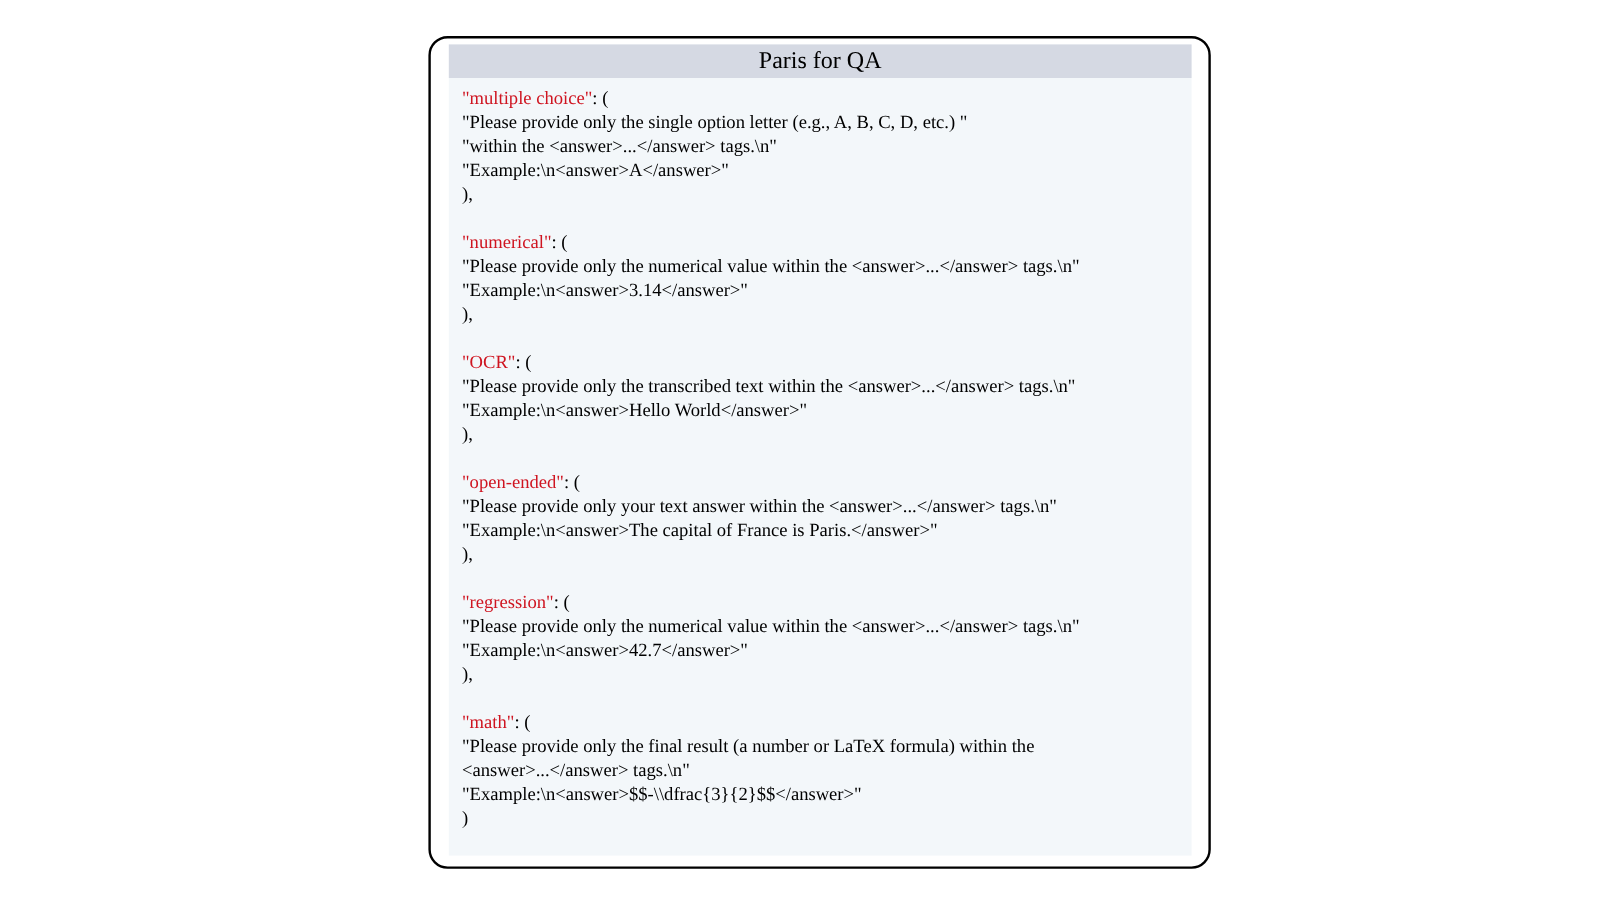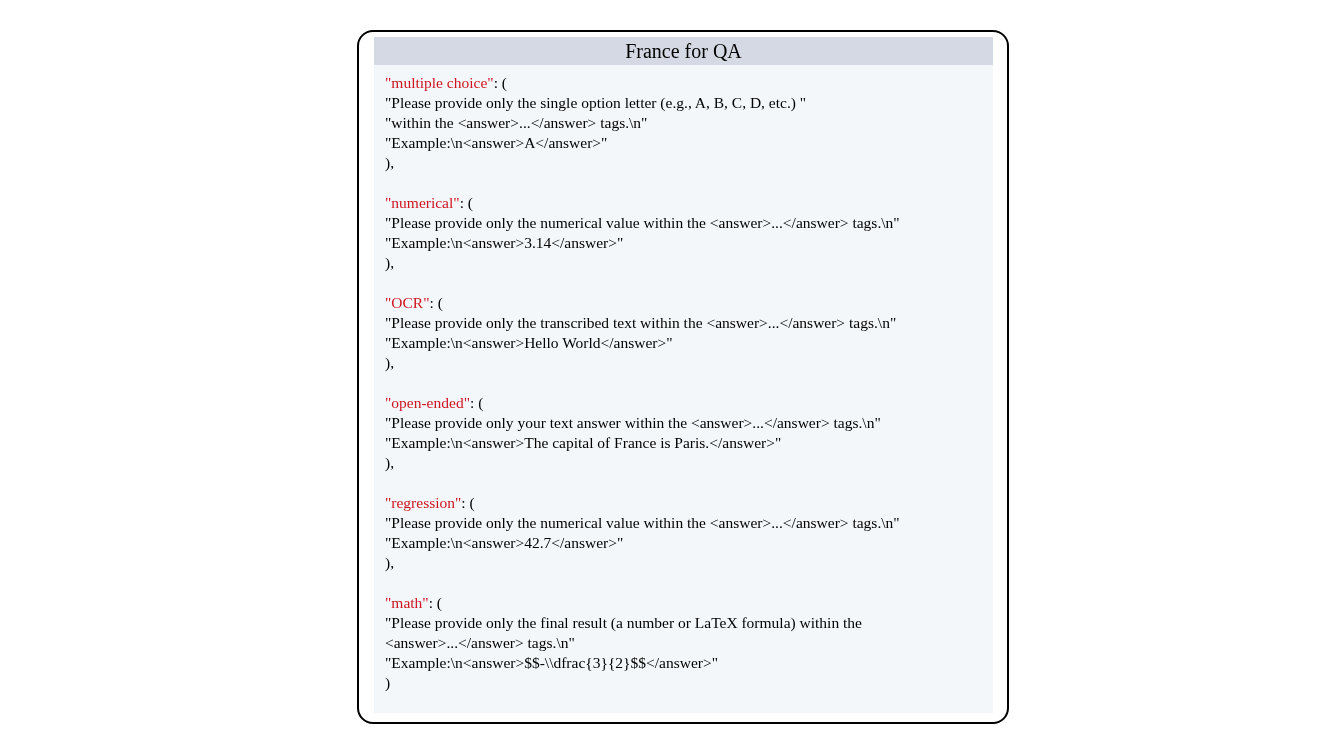--- a/index.html
+++ b/index.html
@@ -42,21 +42,21 @@
   .section { margin-bottom:20px; }
   .section:last-child { margin-bottom:0; }
   .line { white-space:pre-wrap; }
   .key { color:#cf1420; }
 </style>
 </head>
 <body>
 
 <div class="canvas">
   <div class="frame">
-    <div class="header-bar">France for QA</div>
+    <div class="header-bar">Paris for QA</div>
     <div class="body-area" id="sections">
         <div class="section">
           <div class="line"><span class="key">"multiple choice"</span><span>: (</span></div>
           <div class="line">"Please provide only the single option letter (e.g., A, B, C, D, etc.) "</div>
           <div class="line">"within the &lt;answer&gt;...&lt;/answer&gt; tags.\n"</div>
           <div class="line">"Example:\n&lt;answer&gt;A&lt;/answer&gt;"</div>
           <div class="line">),</div>
         </div>
         <div class="section">
           <div class="line"><span class="key">"numerical"</span><span>: (</span></div>

